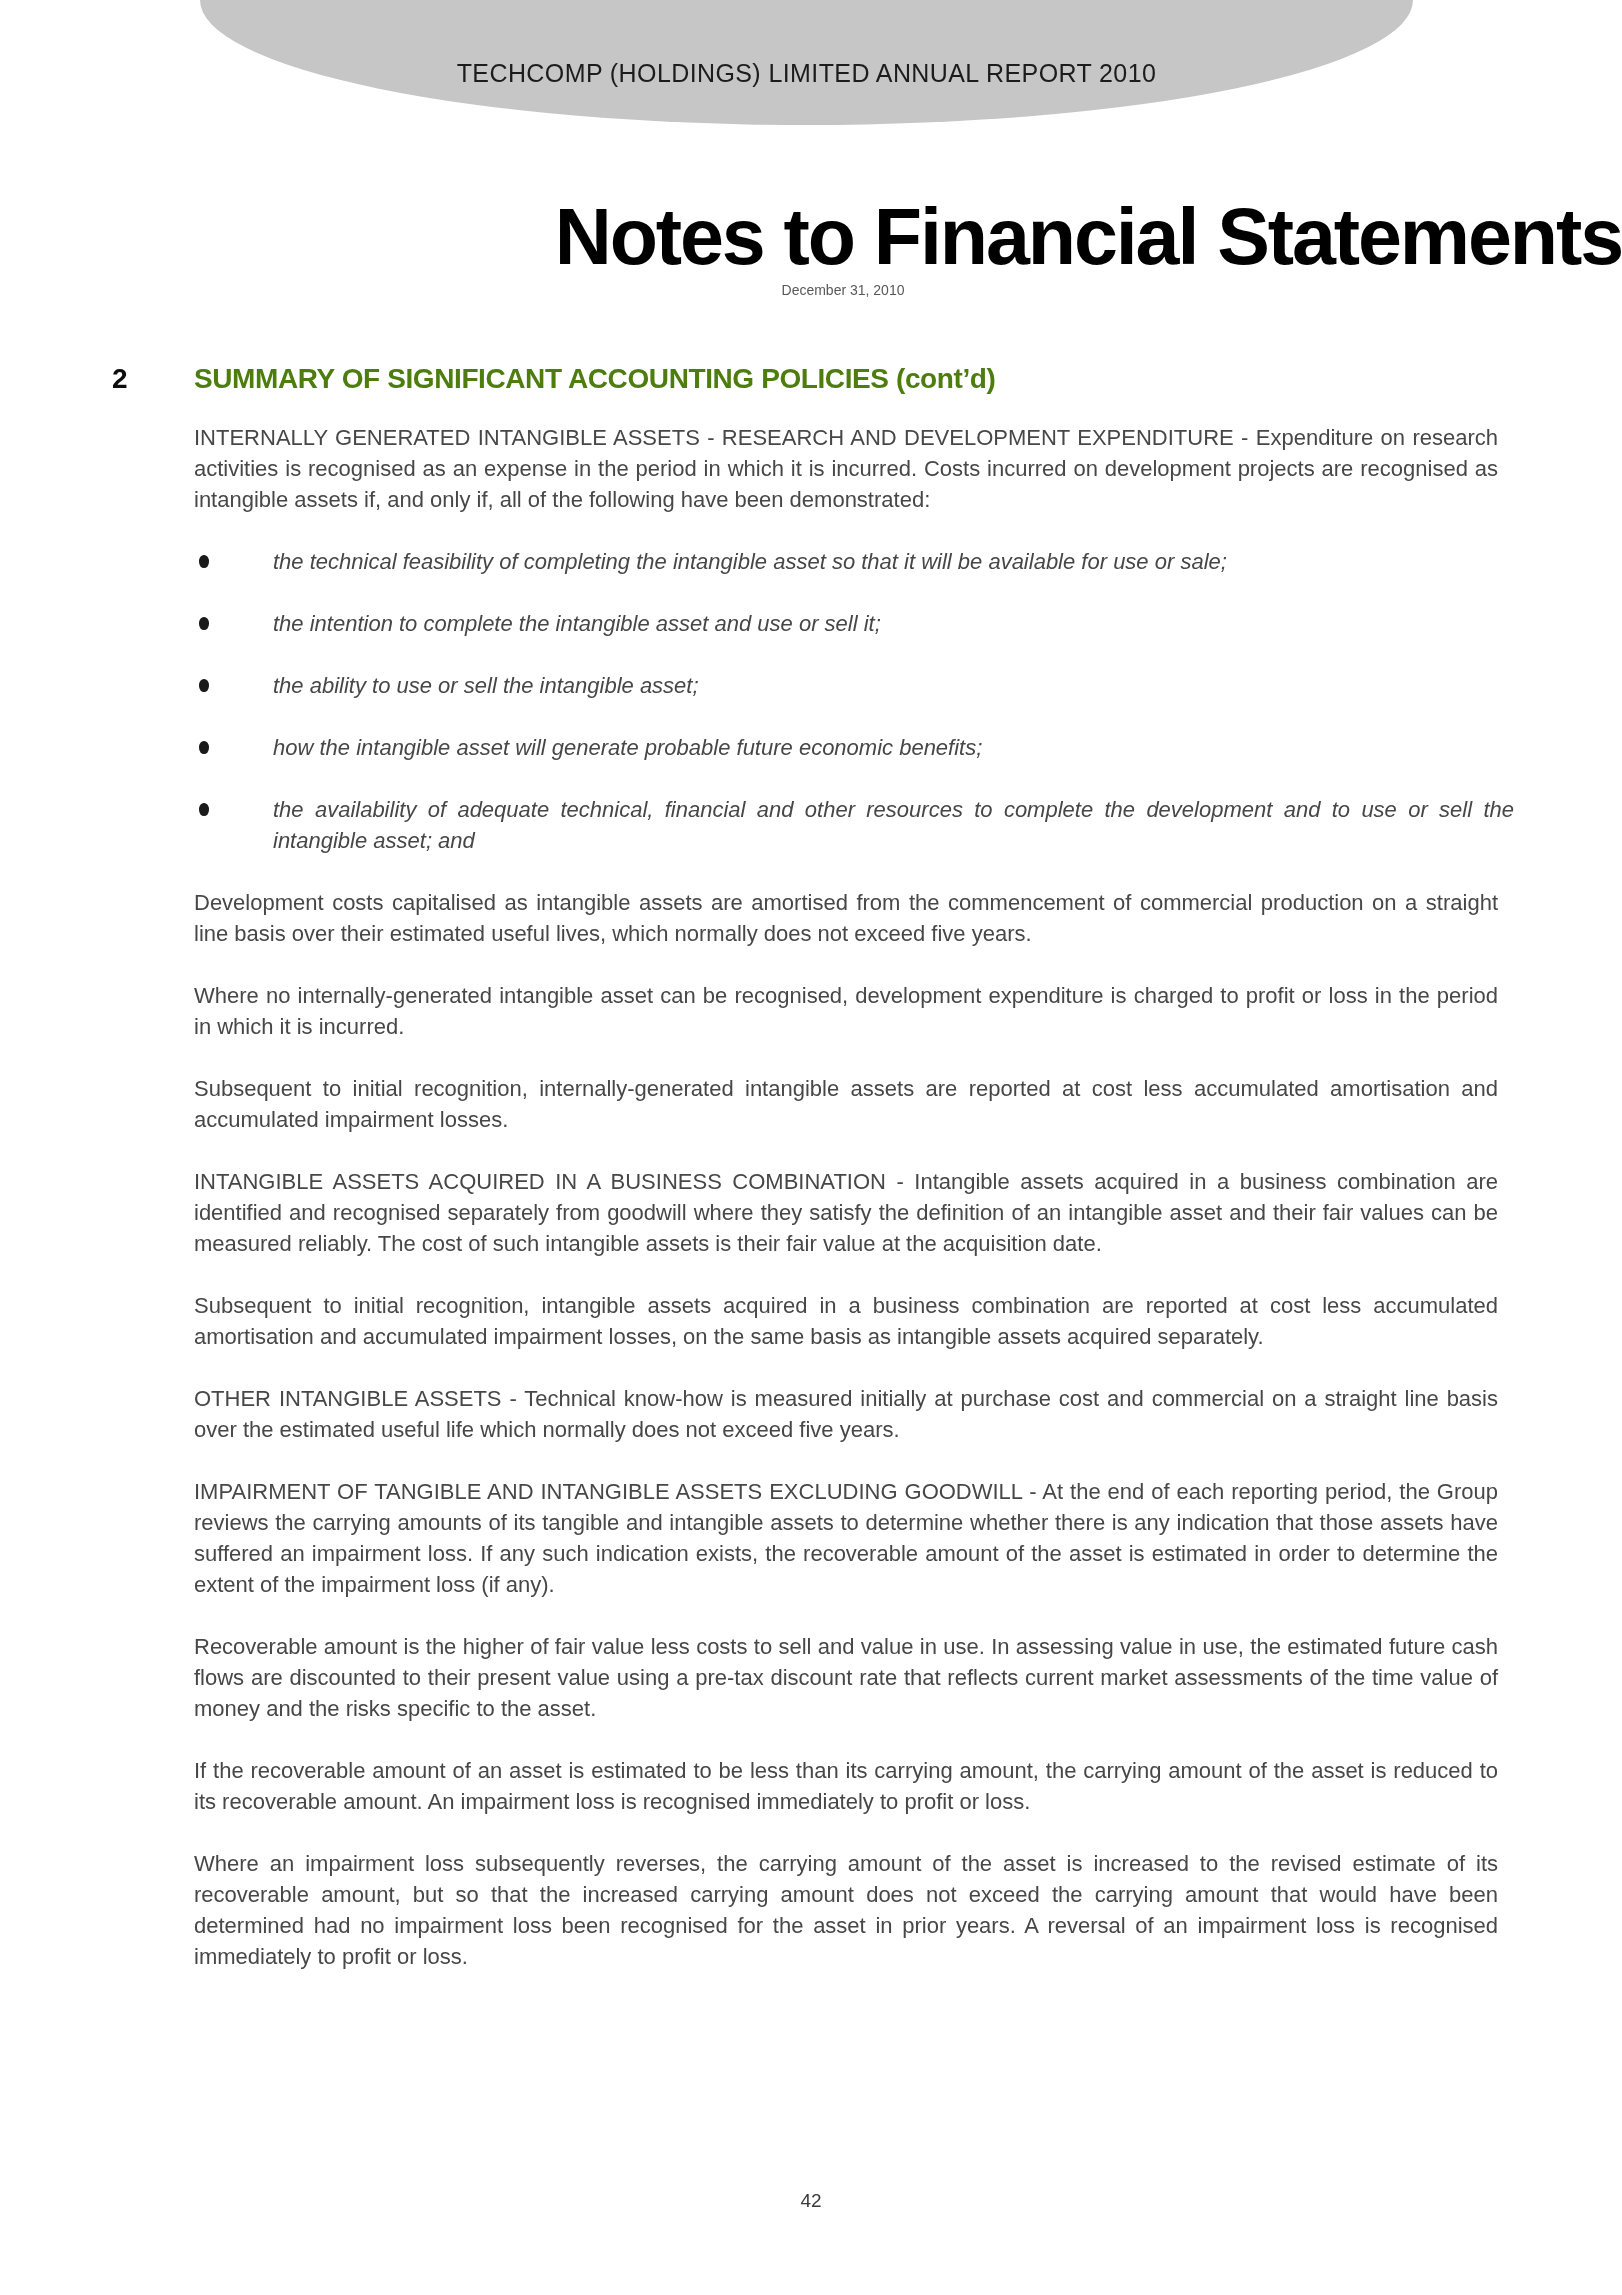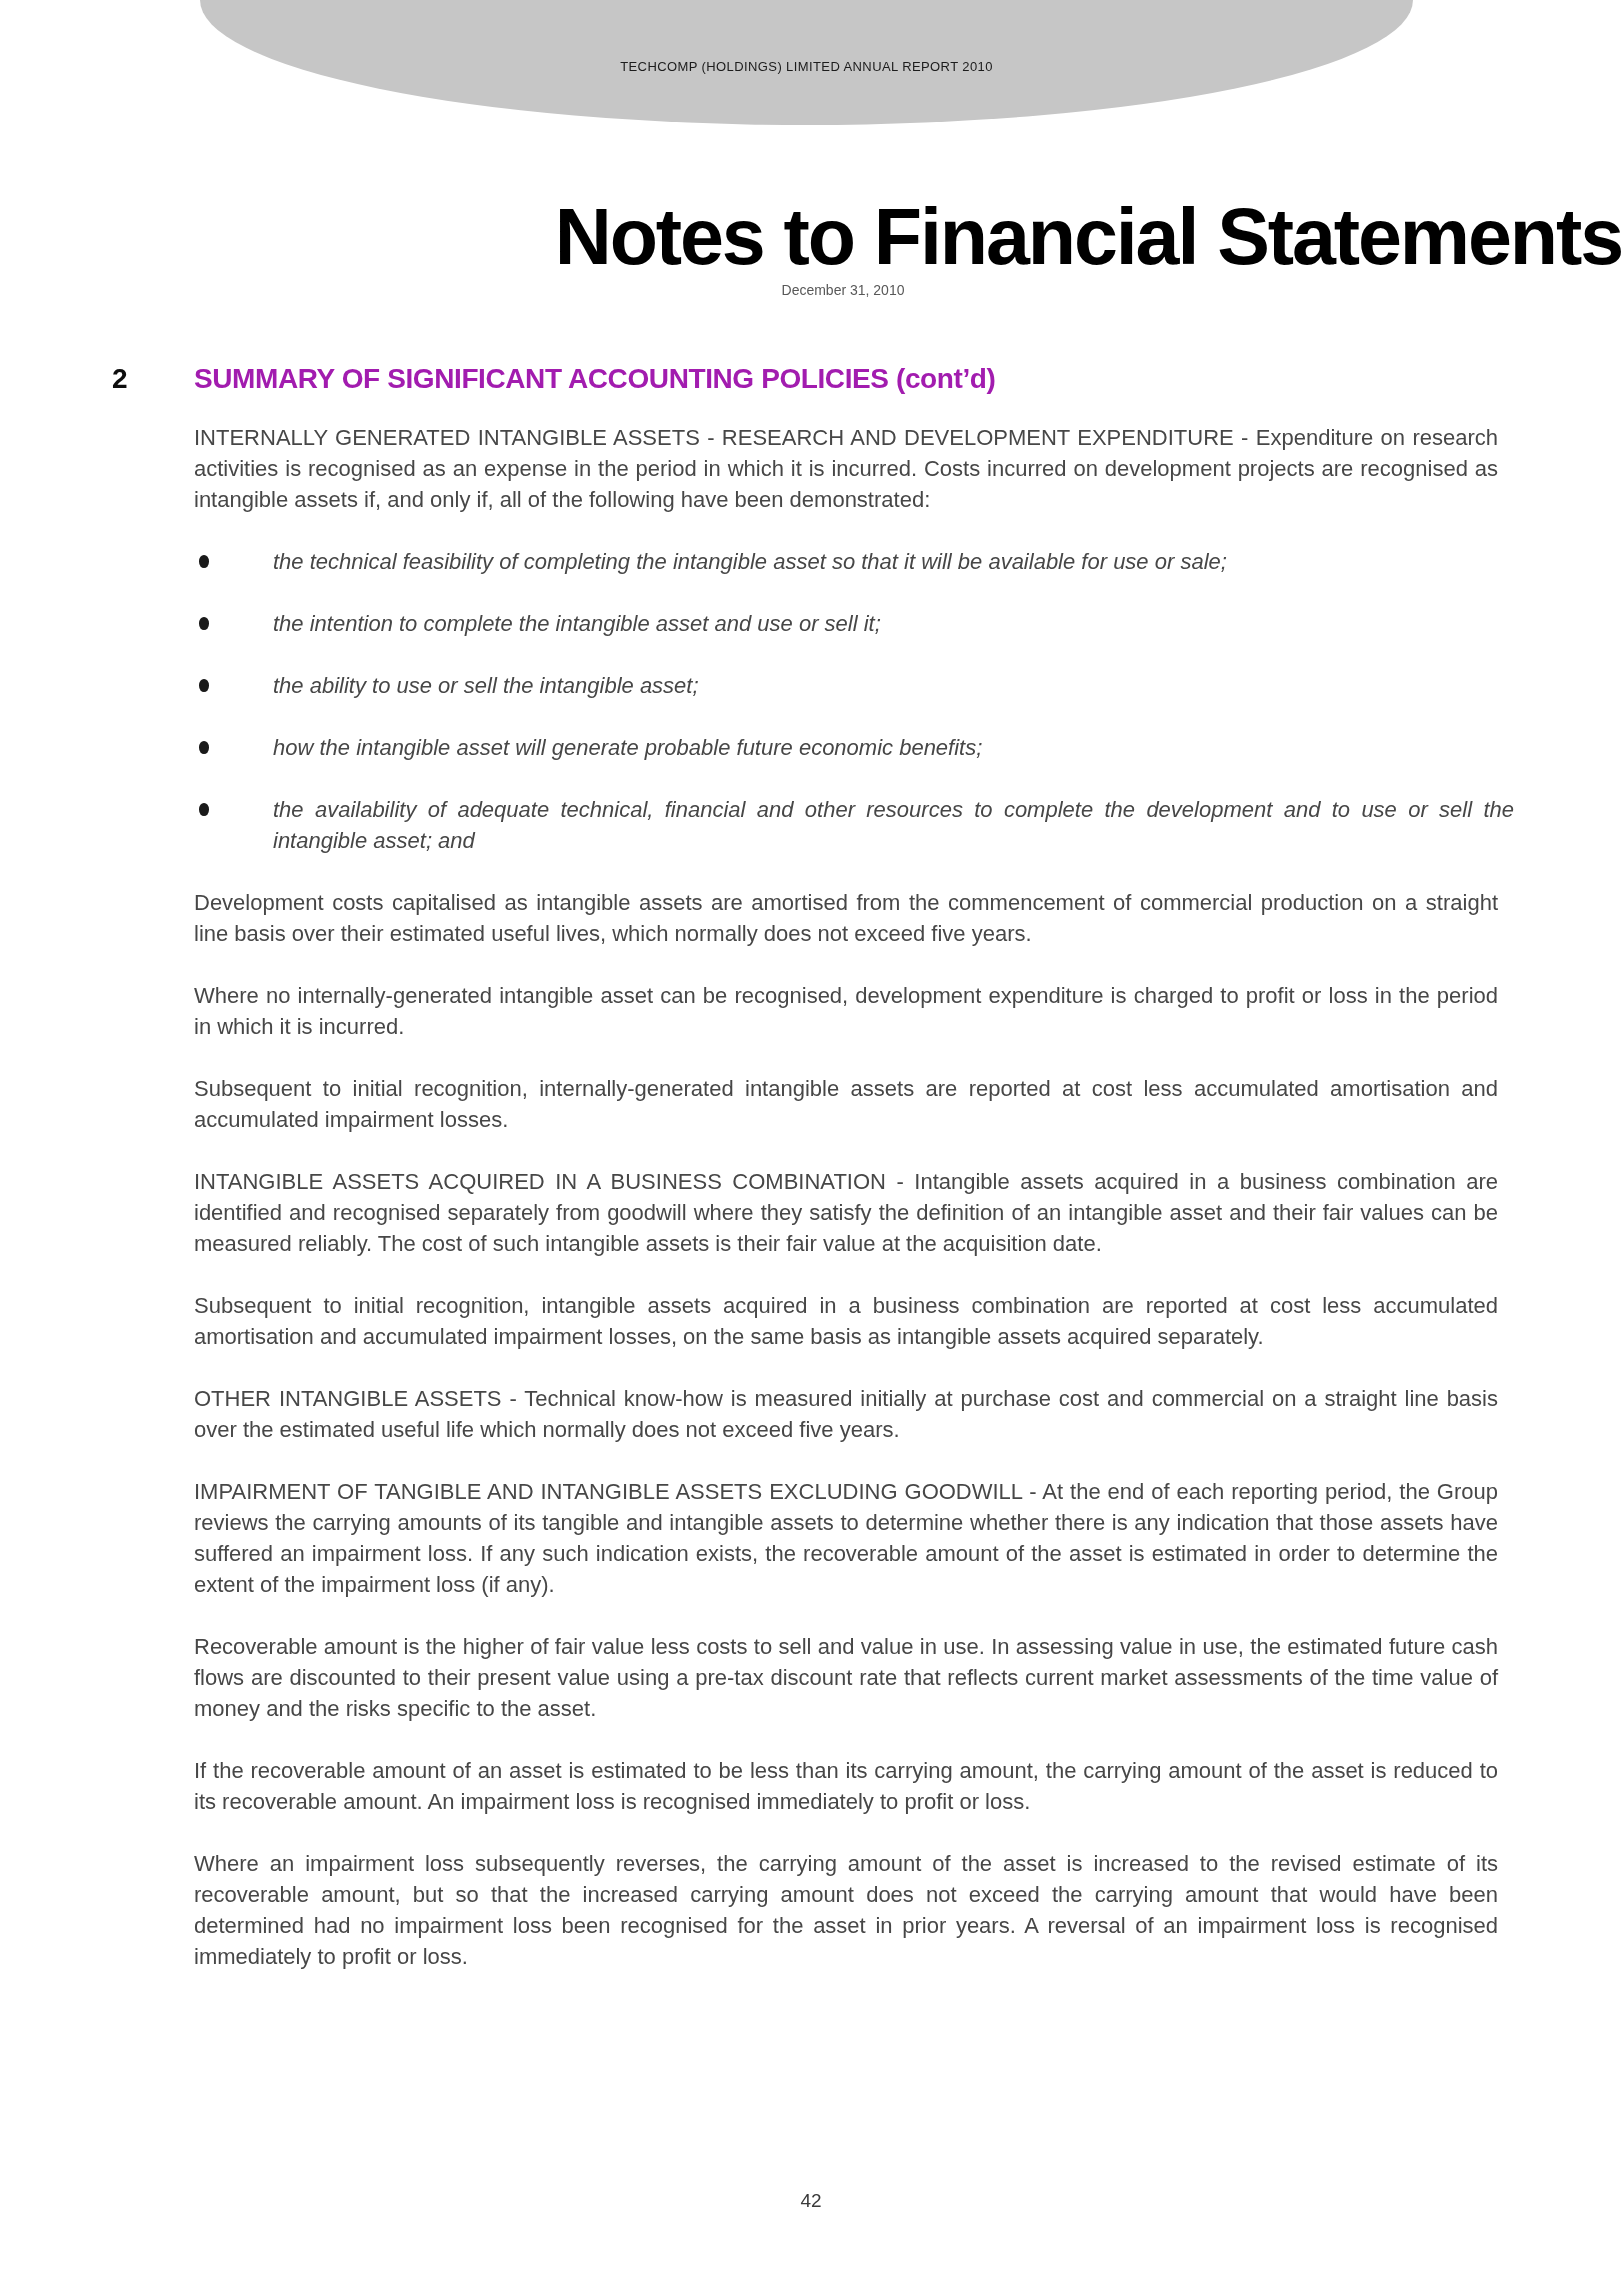--- a/index.html
+++ b/index.html
@@ -22,21 +22,21 @@
     height: 250px;
     border-radius: 50%;
     background: #c6c6c6;
   }
   .banner-text {
     position: absolute;
     left: 200px;
     top: 59px;
     width: 1213px;
     text-align: center;
-    font-size: 13px;
+    font-size: 25px;
     letter-spacing: 0.4px;
     color: #1c1c1c;
   }
 
   .page-title {
     position: absolute;
     left: 0;
     top: 191px;
     width: 1622px;
     text-align: right;
@@ -66,21 +66,21 @@
     color: #0d0d0d;
   }
   .section-heading {
     position: absolute;
     left: 194px;
     top: 363px;
     width: 1332px;
     font-size: 28px;
     font-weight: bold;
     letter-spacing: -0.4px;
-    color: #a21caf;
+    color: #4d7c0f;
   }
 
   .body-col {
     position: absolute;
     left: 194px;
     top: 422px;
     width: 1320px;
     font-size: 22px;
     line-height: 31px;
     color: #474747;

